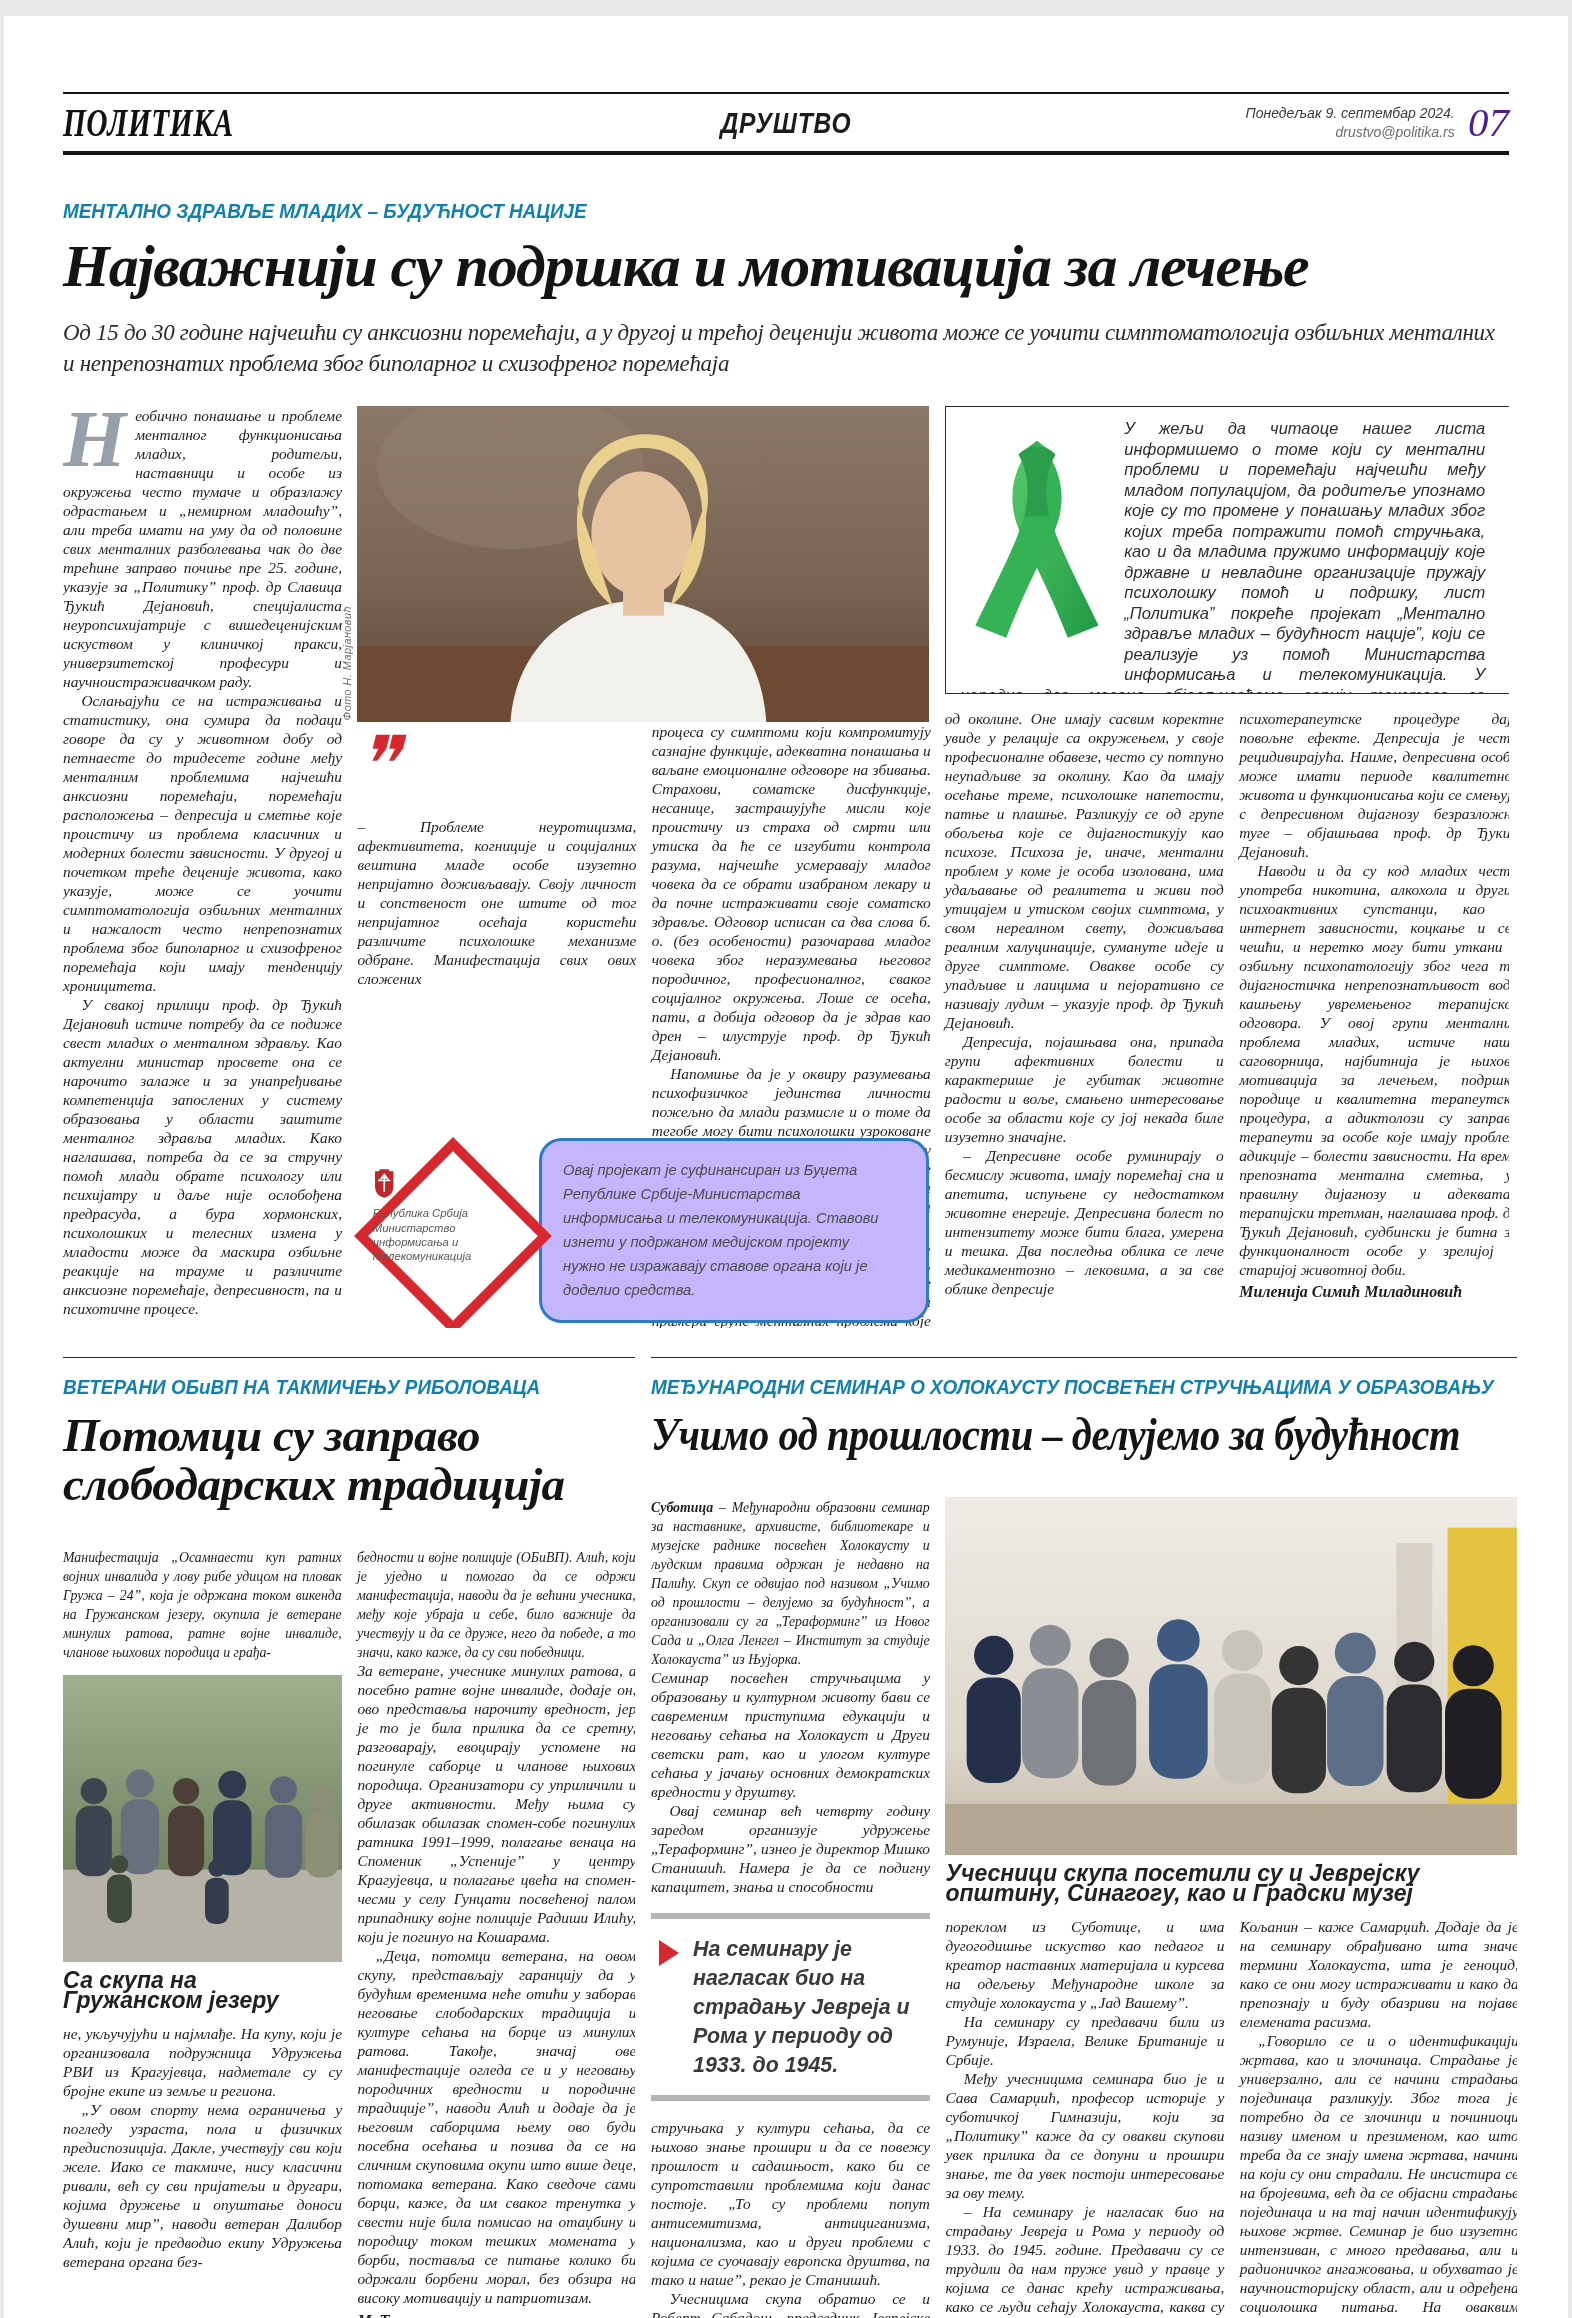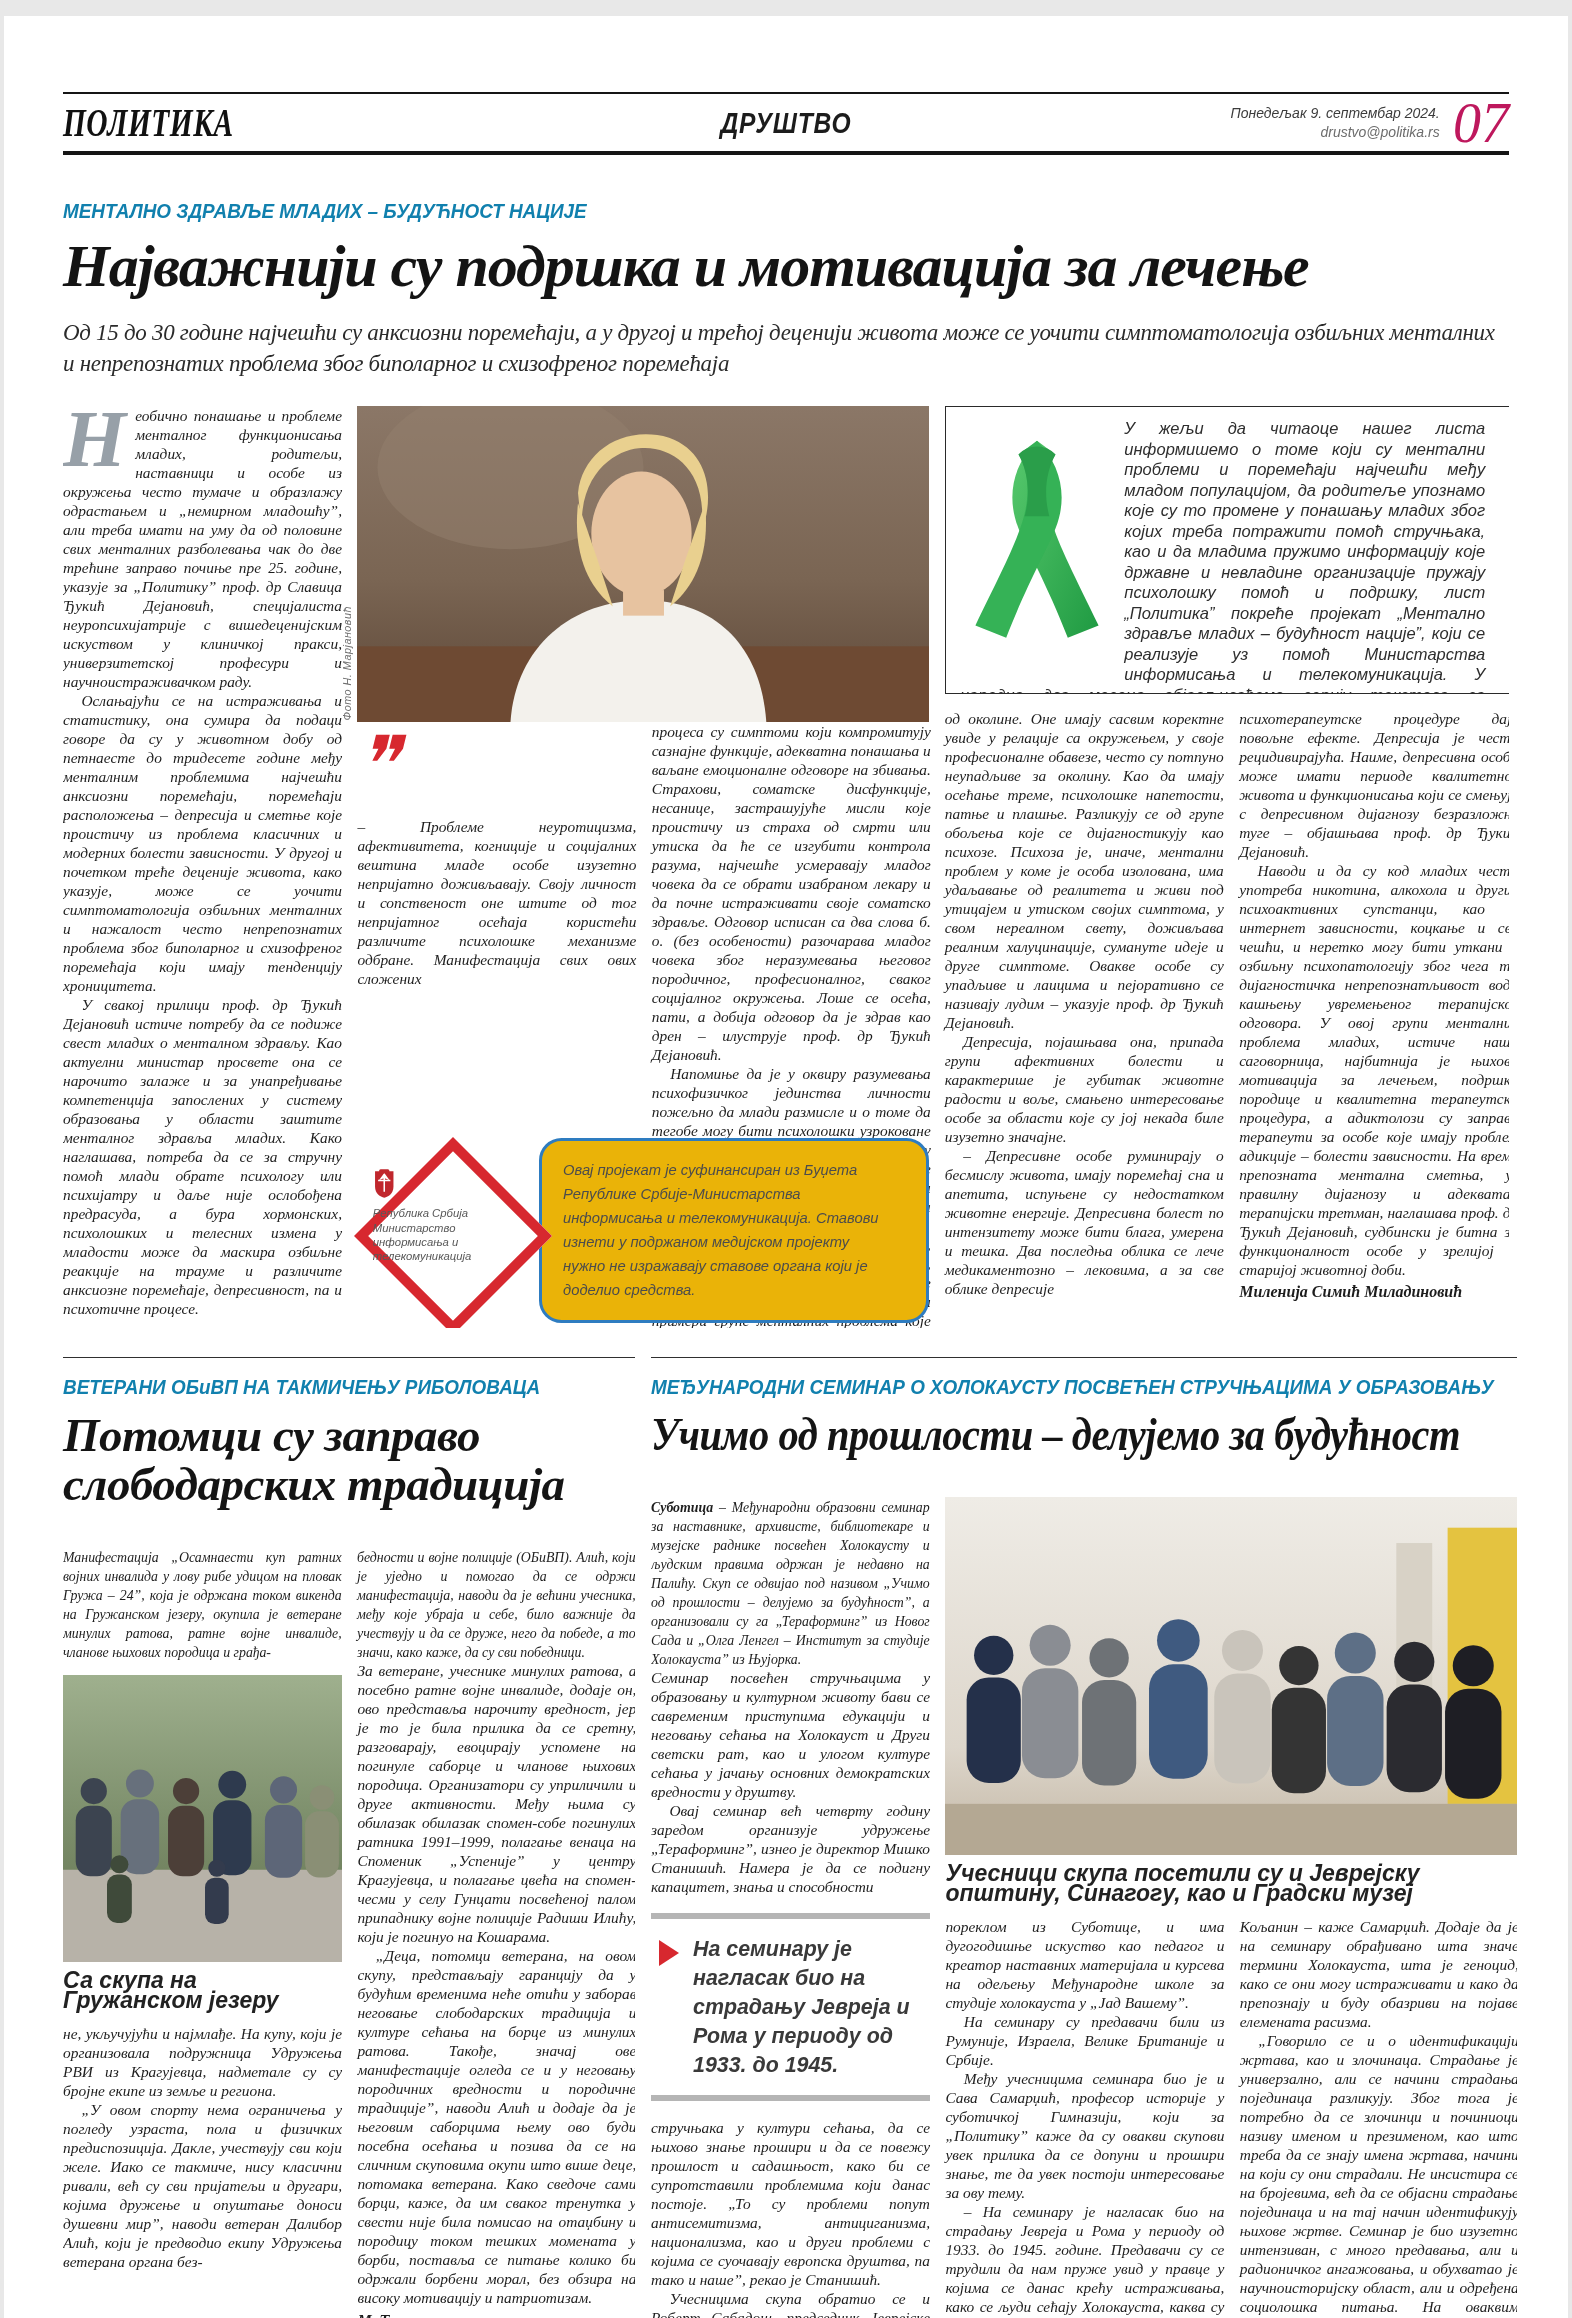--- a/index.html
+++ b/index.html
@@ -10,21 +10,21 @@
   
   .hdr{margin:76px 59px 0;border-top:2.6px solid #151515;border-bottom:4.6px solid #151515;
        height:57px;display:flex;align-items:center;justify-content:space-between;position:relative;}
   .masthead{font-family:"Liberation Serif",serif;font-weight:bold;font-size:32px;letter-spacing:0.5px;
             transform:scaleY(1.25) scaleX(.92);transform-origin:left center;color:#111;}
   .section-name{position:absolute;left:50%;transform:translateX(-50%) scaleX(.82);
        font-family:"Liberation Sans",sans-serif;font-weight:bold;font-size:30px;letter-spacing:1px;color:#1c1c1c;}
   .hdr-right{display:flex;align-items:center;gap:13.3px;}
   .hdr-date{font-family:"Liberation Sans",sans-serif;font-size:14px;line-height:18.4px;color:#3c3c3c;text-align:right;}
   .hdr-date .mail{color:#6d6d6d;}
-  .pageno{font-family:"Liberation Serif",serif;font-size:56px;font-weight:400;color:#be185d;line-height:1;}
+  .pageno{font-family:"Liberation Serif",serif;font-size:41px;font-weight:400;color:#4c1d95;line-height:1;}
 
   
   .kicker{font-family:"Liberation Sans",sans-serif;font-weight:bold;font-size:21px;color:#1180ae;
           transform:scaleX(.9);transform-origin:left center;white-space:nowrap;}
   .headline-1{font-weight:bold;font-size:60px;line-height:1.02;color:#141414;white-space:nowrap;
               letter-spacing:-1px;margin-top:13.3px;}
   .subhead{font-size:23px;line-height:31px;color:#2b2b2b;margin-top:19.5px;letter-spacing:-0.3px;}
 
   
   .ma-body{display:flex;gap:15.4px;height:922px;overflow:hidden;margin-top:27px;}
@@ -64,21 +64,21 @@
            text-align:justify;transform:scaleX(.97);transform-origin:left top;}
 
   
   .funding{position:relative;height:190px;margin-top:14.3px;flex:none;}
   .diamond{position:absolute;left:3.1px;top:5.1px;width:120px;height:120px;background:#fff;
            border:10.2px solid #d7282f;transform:rotate(45deg);transform-origin:center;margin:23px;}
   .d-content{position:absolute;left:15.4px;top:31px;width:148px;text-align:left;
              font-family:"Liberation Sans",sans-serif;font-size:11.3px;line-height:14.3px;color:#585858;}
   .d-content p{margin:0;}
   .d-content .coa{margin-bottom:4.1px;}
-  .fund-box{margin-left:182px;border:3.1px solid #2e7cc0;border-radius:22.5px;background:#eab308;
+  .fund-box{margin-left:182px;border:3.1px solid #2e7cc0;border-radius:22.5px;background:#c4b5fd;
             padding:17.4px 20.5px;min-height:113px;box-sizing:border-box;}
   .fund-text{font-family:"Liberation Sans",sans-serif;font-size:15.4px;line-height:24px;color:#4c4c4c;
              transform:scaleX(.96);transform-origin:left top;}
 
   
   .bottom{display:flex;gap:16px;margin-top:29px;}
   .b-article{border-top:1.5px solid #2f2f2f;padding-top:17.4px;}
   .b-left{width:572px;flex:none;}
   .b-right{width:866px;flex:none;}
   .headline-2{font-weight:bold;font-size:47px;line-height:1.04;letter-spacing:-0.5px;color:#141414;margin-top:11.3px;}

